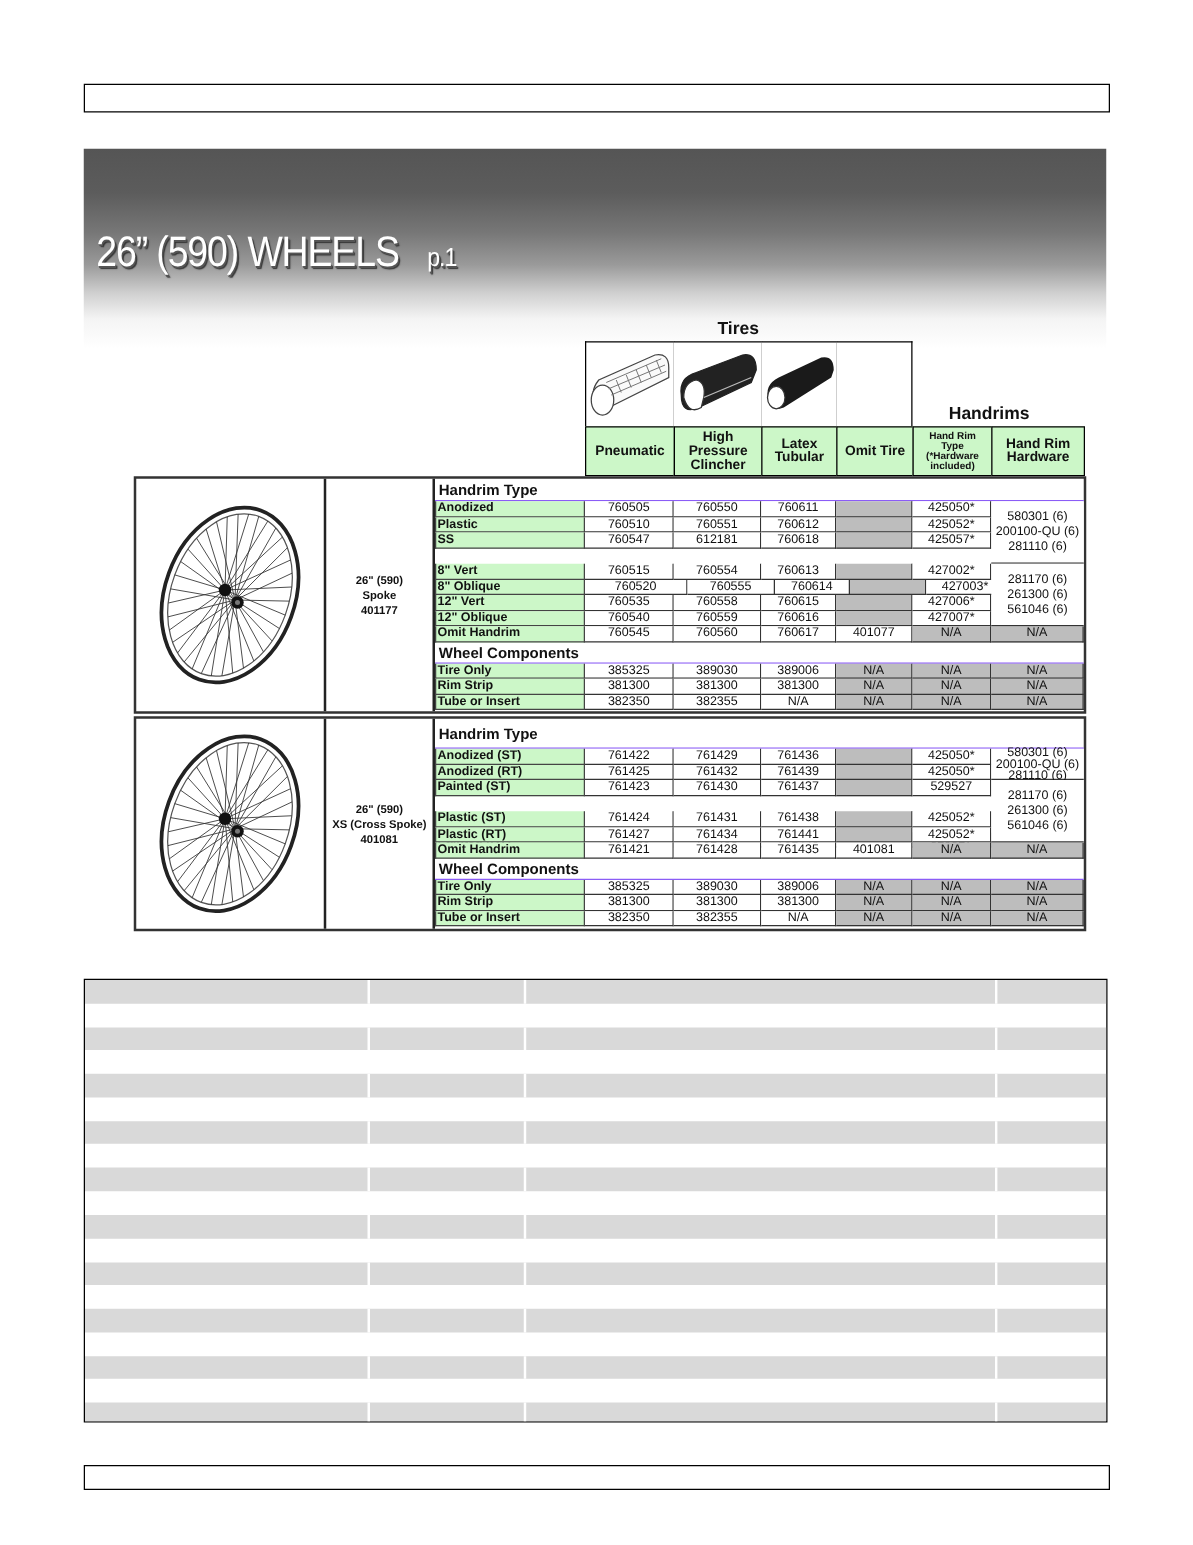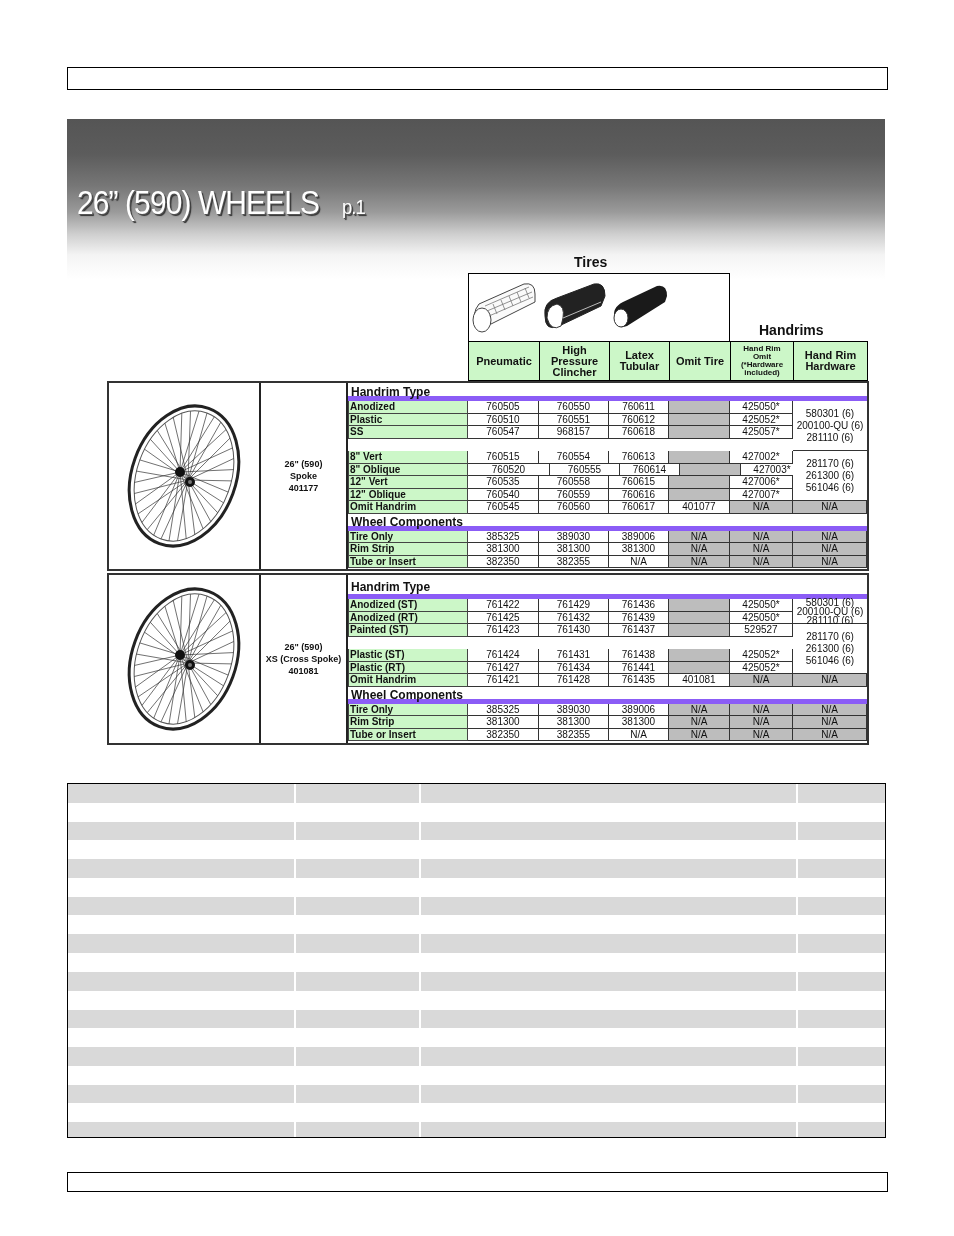--- a/index.html
+++ b/index.html
@@ -15,21 +15,21 @@
   .tires-lbl { left:574px; top:254px; font-weight:bold; font-size:14px; }
   .hand-lbl { left:759px; top:322px; font-weight:bold; font-size:14px; }
   .imgbox { border:1px solid #000; border-bottom:none; top:273px; height:67px; background:#fff; }
   .colhdr { top:341px; height:40px; background:#ccf7c8; border:1px solid #000; box-sizing:border-box;
     display:flex; align-items:center; justify-content:center; text-align:center; font-weight:bold; font-size:11px; line-height:11px; }
   .colhdr.small { font-size:8px; line-height:8px; }
   .frame { border:2px solid #333; box-sizing:border-box; background:#fff; }
   .cell-img { border-right:2px solid #222; box-sizing:border-box; display:flex; align-items:center; justify-content:center; }
   .cell-desc { border-right:2px solid #222; box-sizing:border-box; display:flex; align-items:center; justify-content:center; text-align:center;
     font-weight:bold; font-size:9px; line-height:12px; }
-  .sect { font-weight:bold; font-size:12px; padding-left:3px; box-sizing:border-box; border-bottom:5px solid #8b5cf6; }
+  .sect { font-weight:bold; font-size:12px; padding-left:3px; box-sizing:border-box; border-bottom:1px solid #8b5cf6; }
   .row { position:absolute; left:0; height:12.5px; display:flex;justify-content:space-between; }
   .rl { width:120px; background:#ccf7c8; border:1px solid #444; border-top:none; box-sizing:border-box; font-weight:bold; font-size:10px; line-height:11px; padding-left:1px; white-space:nowrap; overflow:hidden; }
   .rc { border-right:1px solid #333; border-bottom:1px solid #333; box-sizing:border-box; font-size:10px; line-height:11px; text-align:center; background:#fff; }
   .rc.gray { background:#bdbdbd; }
   .hw { position:absolute; background:#fff; text-align:center; font-size:10px; line-height:12px; border-bottom:1px solid #333; box-sizing:border-box; display:flex; align-items:center; justify-content:center; flex-direction:column; }
   .btable { left:67px; top:783px; width:819px; height:355px; border:1px solid #000; box-sizing:border-box; overflow:hidden; }
   .brow { position:absolute; left:0; width:100%; height:18.5px; display:flex; }
   .brow .bc { height:100%; background:#d9d9d9; border-right:2px solid #fff; box-sizing:border-box; }
 </style>
 </head>
@@ -67,21 +67,21 @@
     <path d="M6 46 Q2 34 14 28 L48 12 Q58 10 58 22 L56 28 L18 52 Q8 56 6 46Z" fill="#1a1a1a"></path>
     <ellipse cx="12" cy="44" rx="7" ry="9" fill="#fff" stroke="#333"></ellipse>
   </svg>
 </div>
 <div class="abs imgbox" style="left:669px;width:60px;border-left:none;"></div>
 
 <div class="abs colhdr" style="left:468px;width:72px;">Pneumatic</div>
 <div class="abs colhdr" style="left:539px;width:71px;padding:0 6px;">High Pressure Clincher</div>
 <div class="abs colhdr" style="left:609px;width:61px;padding:0 10px;">Latex Tubular</div>
 <div class="abs colhdr" style="left:669px;width:62px;">Omit Tire</div>
-<div class="abs colhdr small" style="left:730px;width:64px;padding:0 4px;">Hand Rim Omit (*Hardware included)</div>
+<div class="abs colhdr small" style="left:730px;width:64px;padding:0 4px;">Hand Rim Type (*Hardware included)</div>
 <div class="abs colhdr" style="left:793px;width:75px;padding:0 8px;">Hand Rim Hardware</div>
 
 <div id="wheel-0" class="abs frame" style="left:107px;top:381px;width:762px;height:190px;">
     <div class="abs cell-img" style="left:0;top:0;width:152px;height:186px;">
       <svg width="140" height="160" viewBox="0 0 140 160">
         <ellipse cx="70" cy="80" rx="52" ry="72" transform="rotate(20 70 80)" fill="none" stroke="#222" stroke-width="3"></ellipse>
         <ellipse cx="70" cy="80" rx="47" ry="67" transform="rotate(20 70 80)" fill="none" stroke="#555" stroke-width="1"></ellipse>
         <line x1="66" y1="76" x2="114.2" y2="96.1" stroke="#333" stroke-width="0.7"></line>
         <line x1="74" y1="84" x2="109.5" y2="106.8" stroke="#333" stroke-width="0.7"></line>
         <line x1="66" y1="76" x2="103.6" y2="116.7" stroke="#333" stroke-width="0.7"></line>
@@ -144,21 +144,21 @@
         <div class="rl">Plastic</div>
         <div class="rc" style="width:71px">760510</div>
         <div class="rc" style="width:70px">760551</div>
         <div class="rc" style="width:60px">760612</div>
         <div class="rc gray" style="width:61px"></div>
         <div class="rc" style="width:63px">425052*</div>
       </div>
       <div class="row" style="top: 43px;">
         <div class="rl">SS</div>
         <div class="rc" style="width:71px">760547</div>
-        <div class="rc" style="width:70px">968157</div>
+        <div class="rc" style="width:70px">612181</div>
         <div class="rc" style="width:60px">760618</div>
         <div class="rc gray" style="width:61px"></div>
         <div class="rc" style="width:63px">425057*</div>
       </div>
       <div class="row" style="top: 68px;">
         <div class="rl">8" Vert</div>
         <div class="rc" style="width:71px">760515</div>
         <div class="rc" style="width:70px">760554</div>
         <div class="rc" style="width:60px">760613</div>
         <div class="rc gray" style="width:61px"></div>

